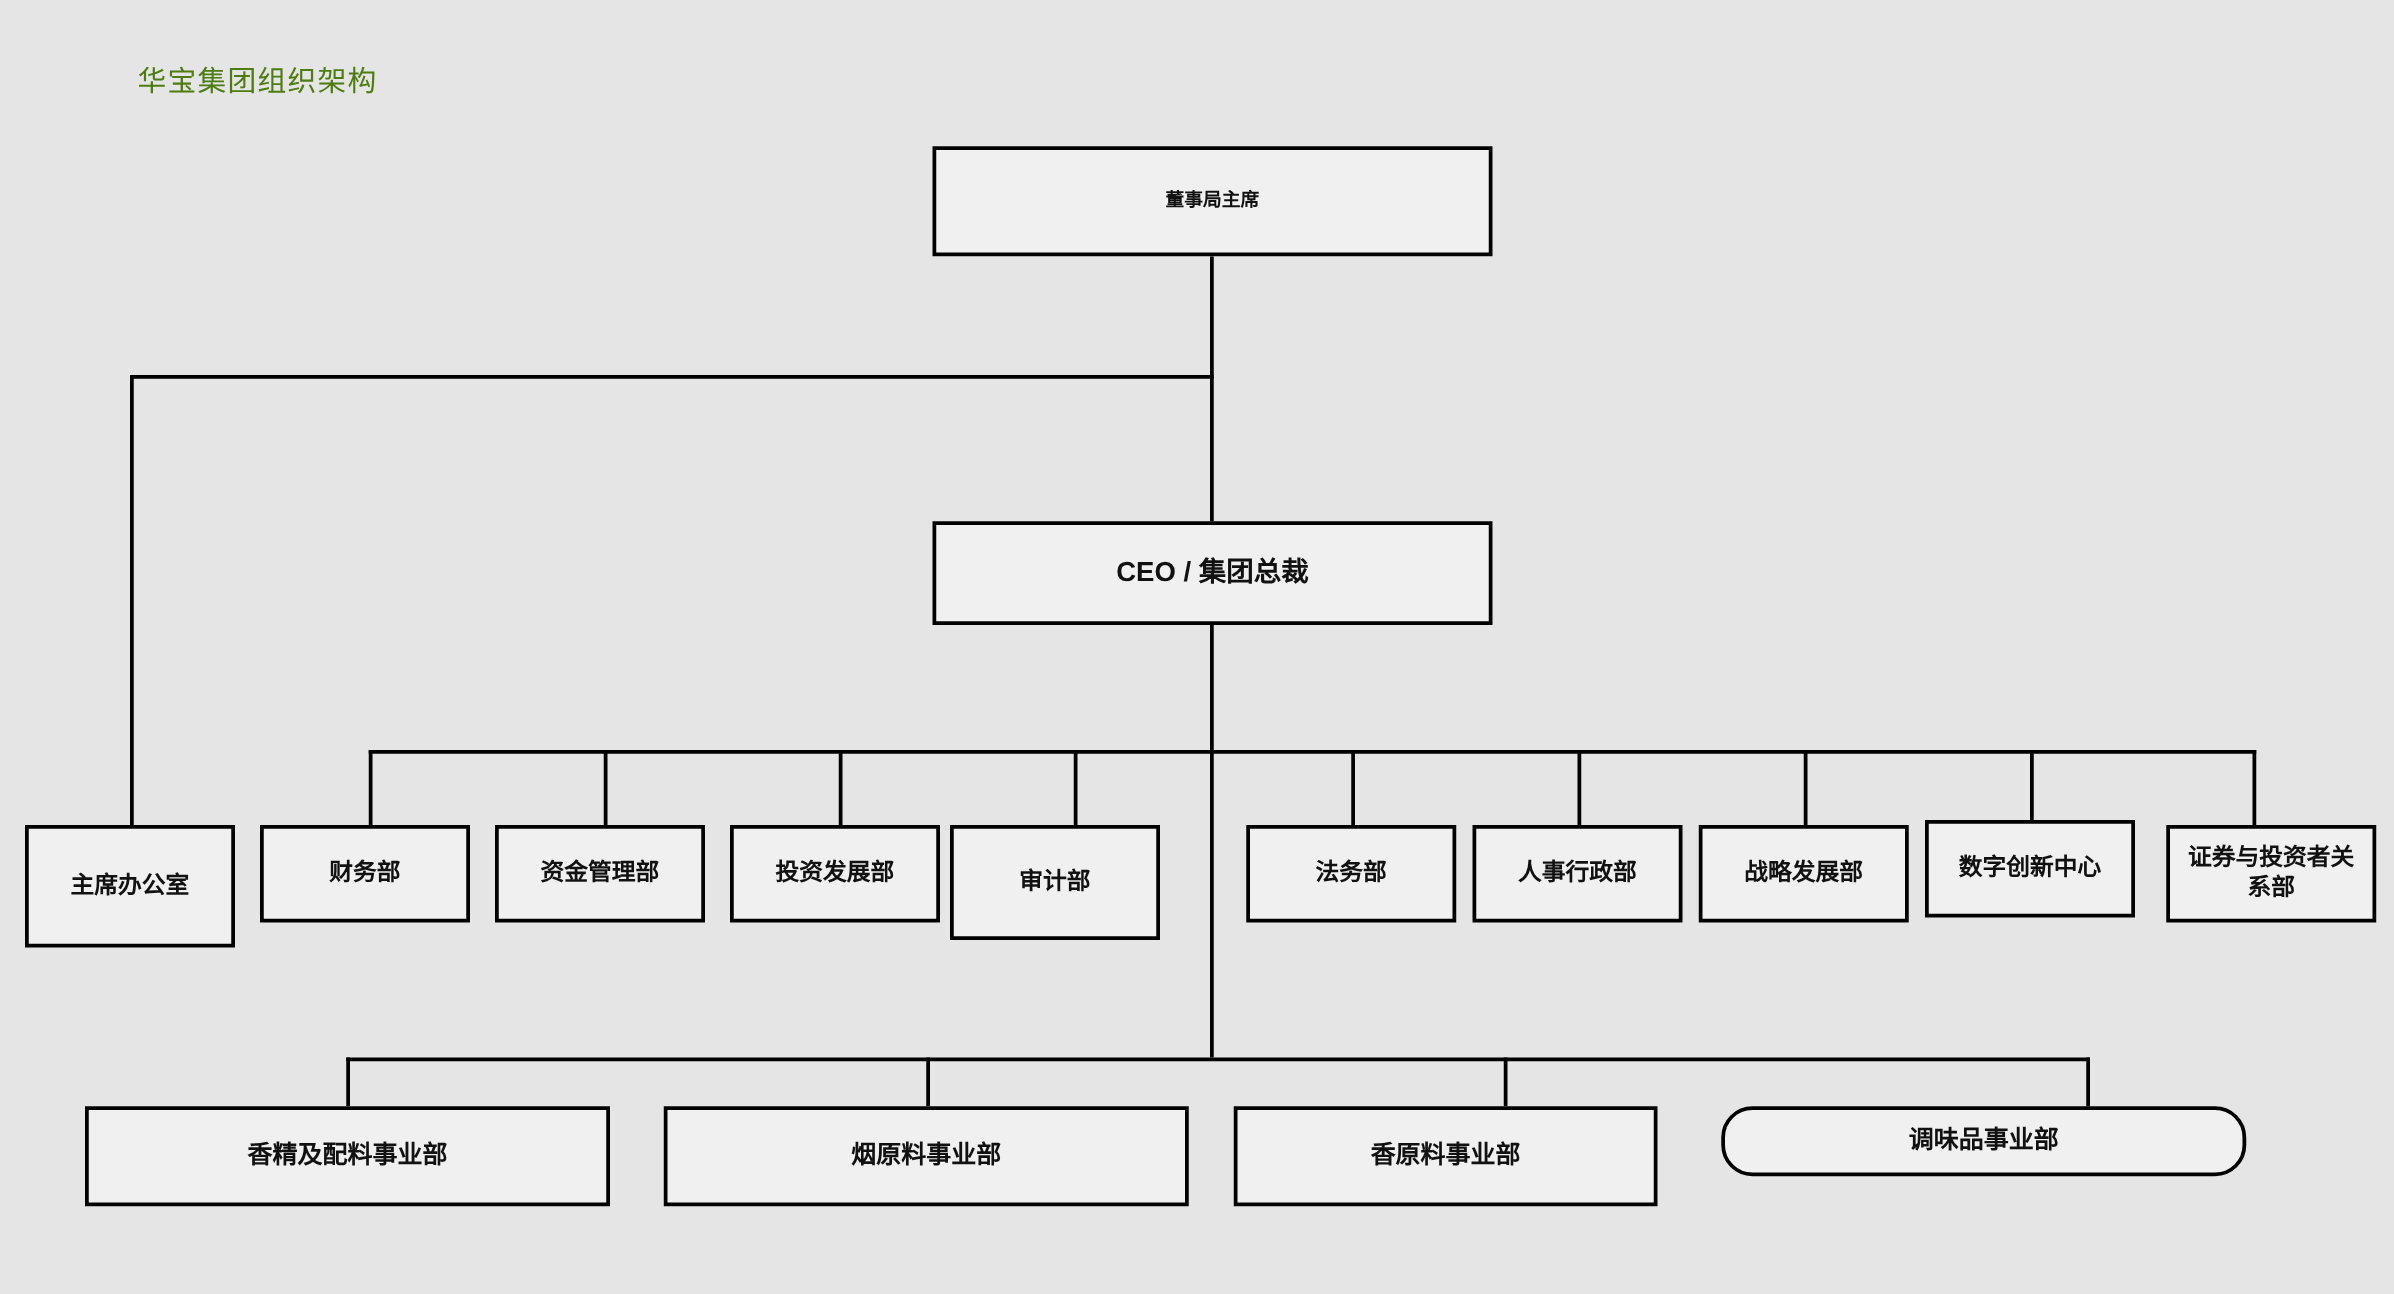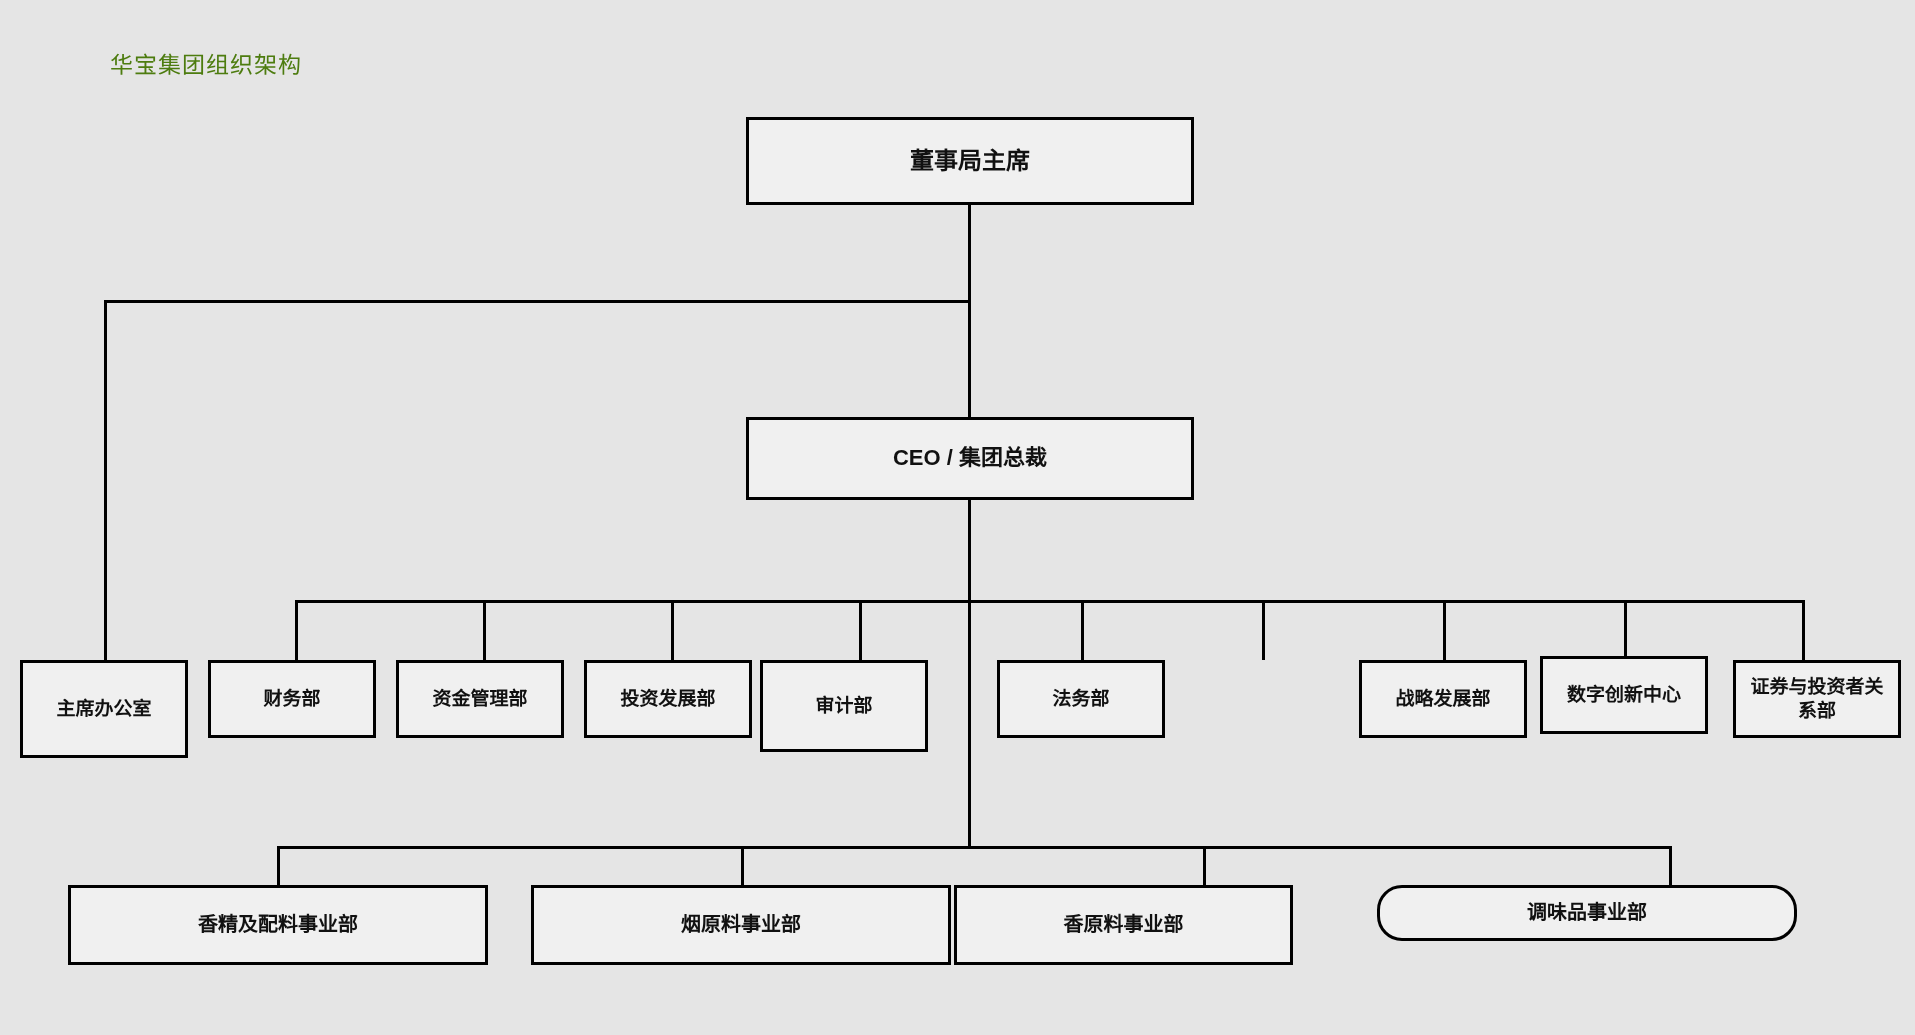--- a/index.html
+++ b/index.html
@@ -40,21 +40,21 @@
     border: 3px solid #000000;
     display: flex;
     align-items: center;
     justify-content: center;
     text-align: center;
     color: #111111;
     font-weight: bold;
     line-height: 1.28;
     padding: 2px 6px;
   }
-  .node.level-top   { font-size: 24px; }
+  .node.level-top   { font-size: 15px; }
   .node.level-exec  { font-size: 22px; }
   .node.level-dept  { font-size: 19px; }
   .node.level-div   { font-size: 20px; }
 
   
   .conn {
     position: absolute;
     background: #000000;
   }
   .conn.v { width: 3px; }
@@ -115,36 +115,39 @@
   </div>
   <div class="node level-dept" style="left:584px; top:660px; width:168px; height:78px;">
     <span>投资发展部</span>
   </div>
   <div class="node level-dept" style="left:760px; top:660px; width:168px; height:92px;">
     <span>审计部</span>
   </div>
   <div class="node level-dept" style="left:997px; top:660px; width:168px; height:78px;">
     <span>法务部</span>
   </div>
+  <div class="node level-dept" style="left:1178px; top:660px; width:168px; height:78px;">
+    <span>人事行政部</span>
+  </div>
   <div class="node level-dept" style="left:1359px; top:660px; width:168px; height:78px;">
     <span>战略发展部</span>
   </div>
   <div class="node level-dept" style="left:1540px; top:656px; width:168px; height:78px;">
     <span>数字创新中心</span>
   </div>
   <div class="node level-dept" style="left:1721px; top:660px; width:168px; height:78px;margin-left:12px;">
     <span>证券与投资者关系部</span>
   </div>
 
   <div class="node level-div" style="left:68px; top:885px; width:420px; height:80px;">
     <span>香精及配料事业部</span>
   </div>
   <div class="node level-div" style="left:531px; top:885px; width:420px; height:80px;">
     <span>烟原料事业部</span>
   </div>
-  <div class="node level-div" style="left:954px; top:885px; width:339px; height:80px;">
+  <div class="node level-div" style="left:987px; top:885px; width:339px; height:80px;">
     <span>香原料事业部</span>
   </div>
   <div class="node level-div" style="left:1377px; top:885px; width:420px; height:56px;border-radius:25px;">
     <span>调味品事业部</span>
   </div>
 
 </div>
 
 </body></html>

